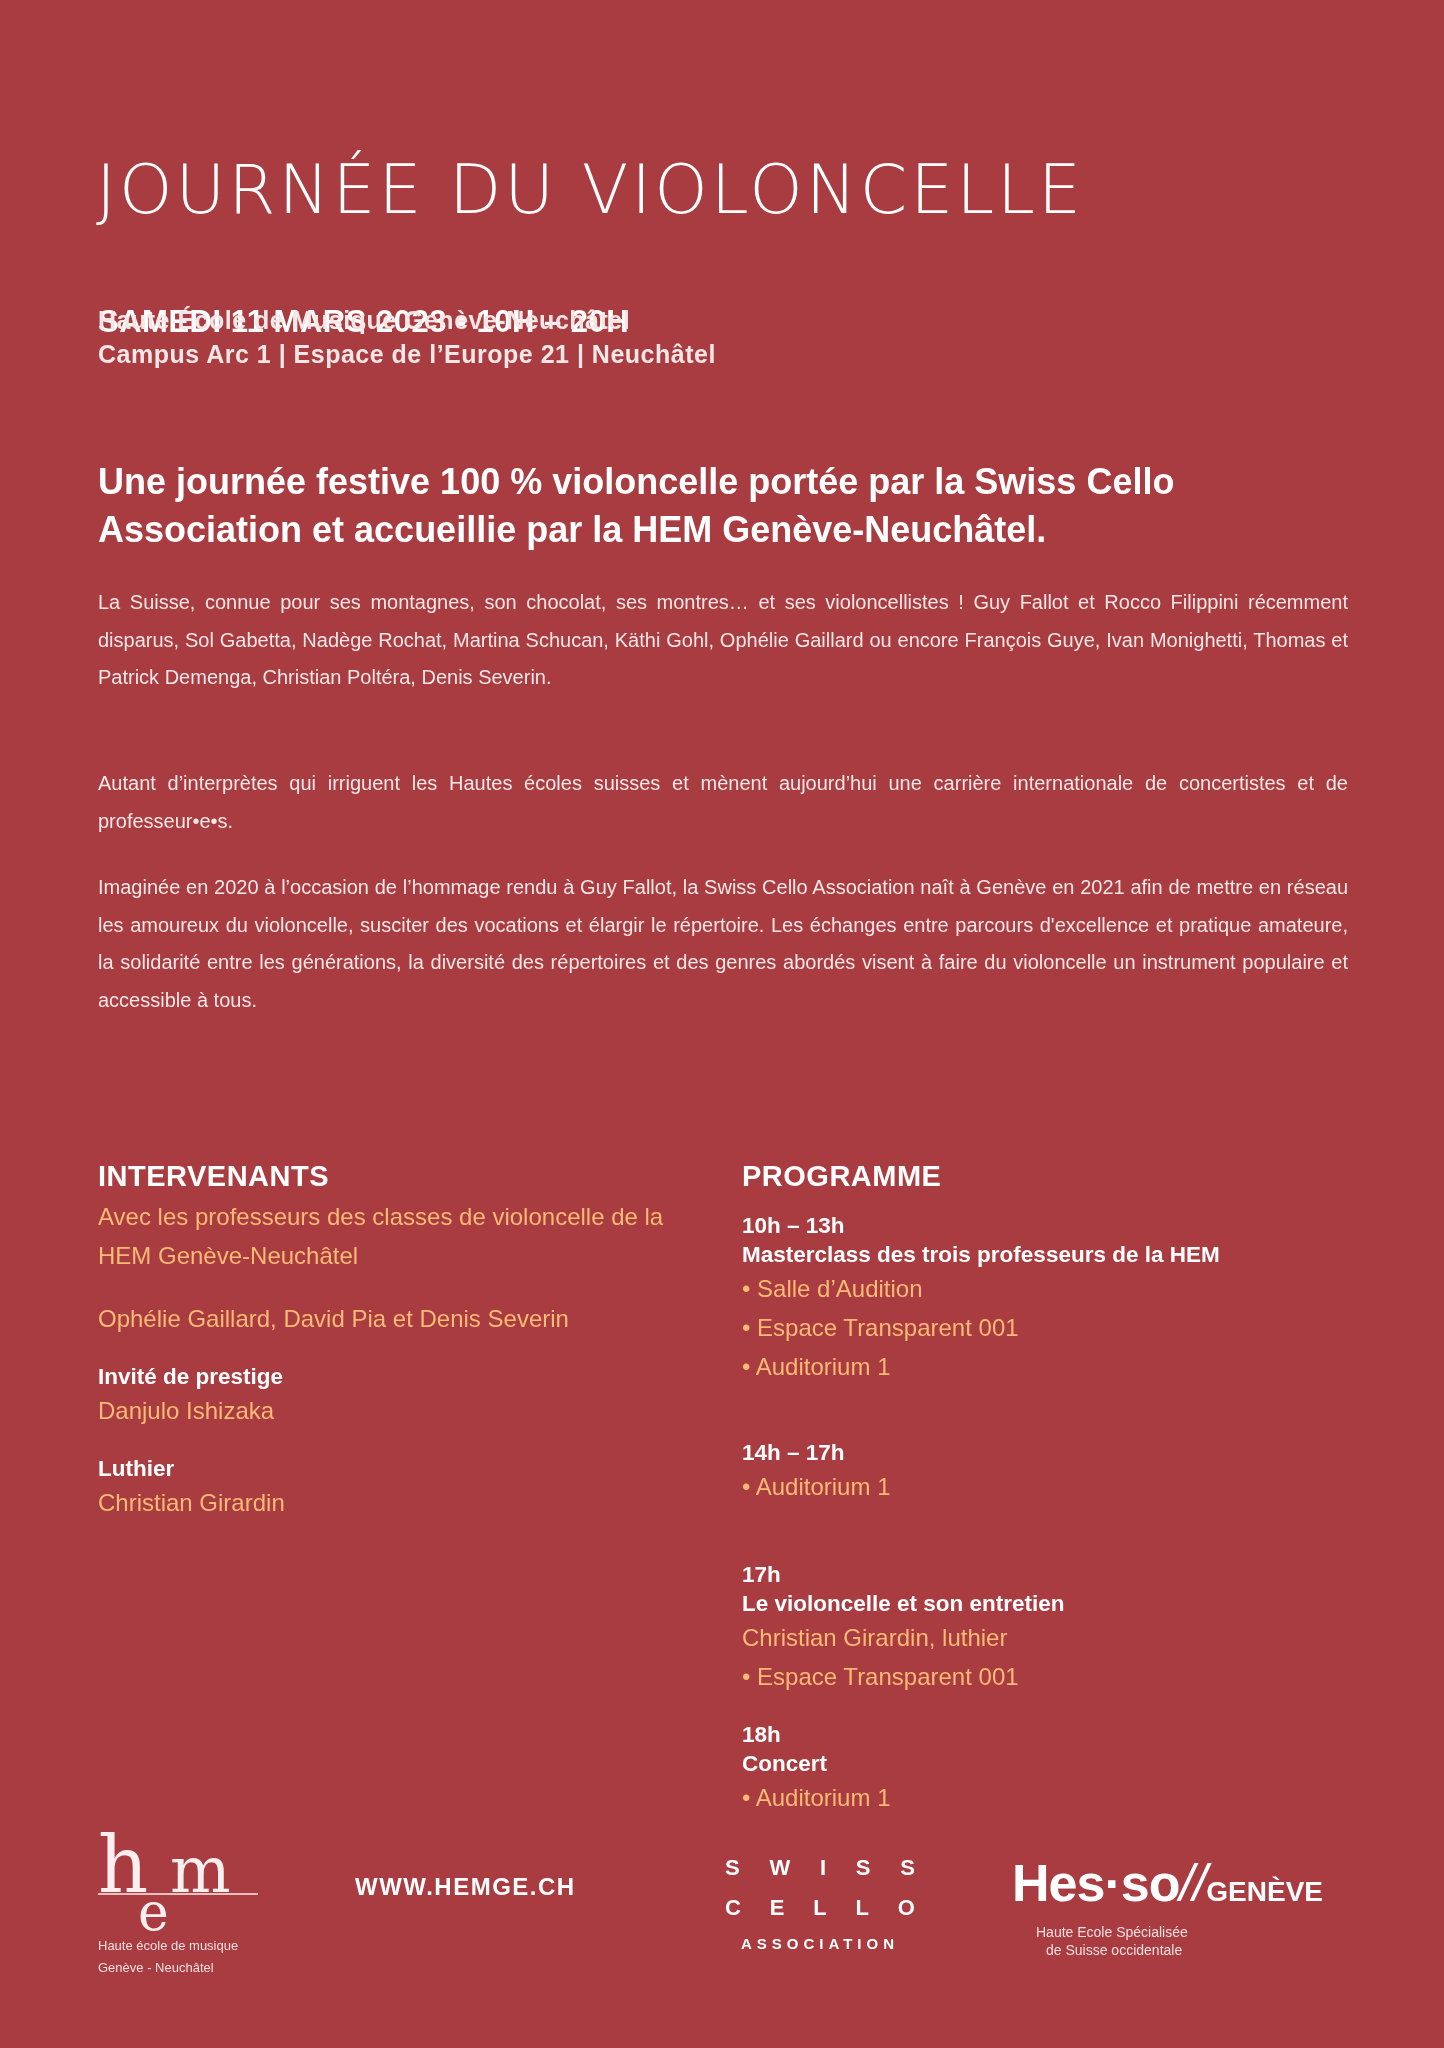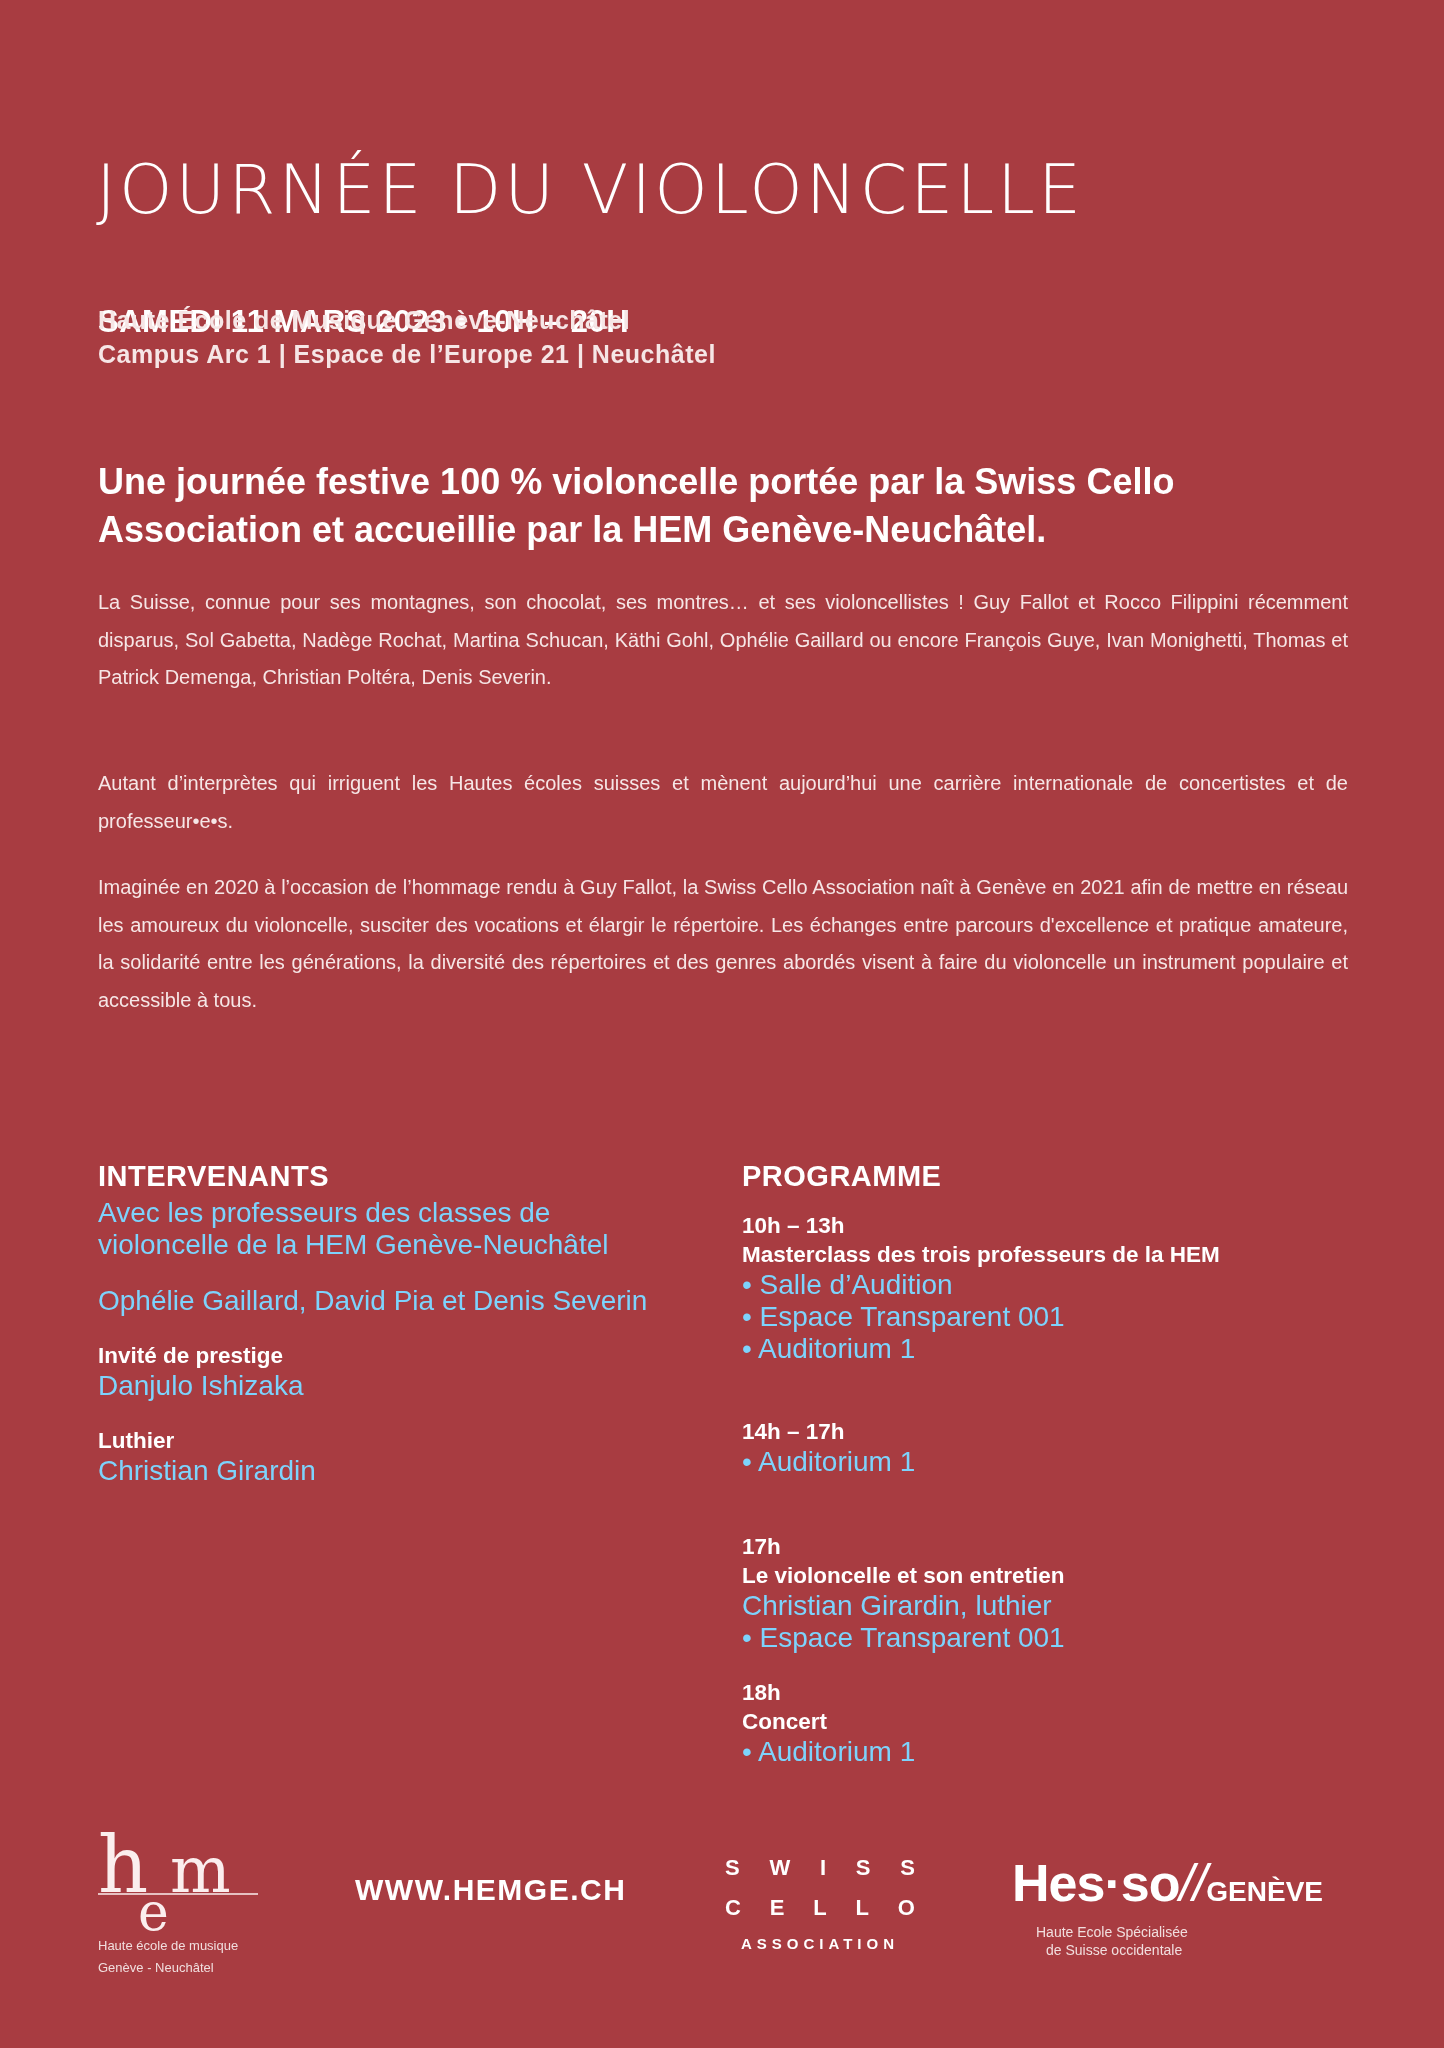--- a/index.html
+++ b/index.html
@@ -4,26 +4,26 @@
 <style>
   html, body { margin:0; padding:0; }
   body { width:1444px; height:2048px; background:#a83c41; color:#fbeeee; font-family:"Liberation Sans", sans-serif; position:relative; overflow:hidden; }
   .abs { position:absolute; }
   .title { left:96px; top:150px; font-size:68px; font-weight:300; letter-spacing:3px; font-family:"DejaVu Sans", sans-serif; font-weight:200; color:#fff; white-space:nowrap; transform:scaleX(1.0); }
   .dateline { left:98px; top:264px; font-size:31px; font-weight:bold; color:#fff; letter-spacing:0.5px;margin-top:40px; }
   .venue { left:98px; font-size:25px; font-weight:bold; color:#f6e6e6; letter-spacing:0.5px; }
   .lead { left:98px; top:458px; width:1250px; font-size:36px; font-weight:bold; line-height:48px; color:#fff; }
   .para { left:98px; width:1250px; font-size:20px; line-height:37.5px; color:#f6e6e6; text-align:justify; }
   .colhead { font-size:29px; font-weight:bold; color:#fff; letter-spacing:0.5px; }
-  .small { font-size:28px; line-height:32px; color:#7dd3fc; }
+  .small { font-size:24px; line-height:39px; color:#fdba74; }
   .smallb { font-size:22.5px; line-height:29px; font-weight:bold; color:#fff; }
   .block { margin-bottom:24px; }
   .hem-logo { left:98px; top:1822px; width:170px; height:150px; }
   .hem-cap { left:98px; top:1935px; font-size:13px; line-height:22px; color:#f1dede; }
-  .url { left:355px; top:1873px; font-size:30px; font-weight:bold; letter-spacing:1.5px; color:#fff;text-align:center; }
+  .url { left:355px; top:1873px; font-size:24px; font-weight:bold; letter-spacing:1.5px; color:#fff;text-align:center; }
   .swiss { left:725px; top:1855px; width:190px; font-size:22px; font-weight:bold; color:#fff; text-align:center; }
   .swiss .row { display:flex; justify-content:space-between; margin-bottom:14px; }
   .swiss .assoc { font-size:15px; letter-spacing:5px; margin-top:4px; }
   .hes { left:1012px; top:1853px; color:#fff; }
   .hes-main { font-size:52px; font-weight:bold; letter-spacing:-1px; white-space:nowrap; }
   .hes-main .gen { font-size:28px; letter-spacing:0; }
   .hes-cap { font-size:14px; line-height:18px; margin-left:24px; margin-top:10px; color:#f1dede; }
 </style>
 </head>
 <body>

